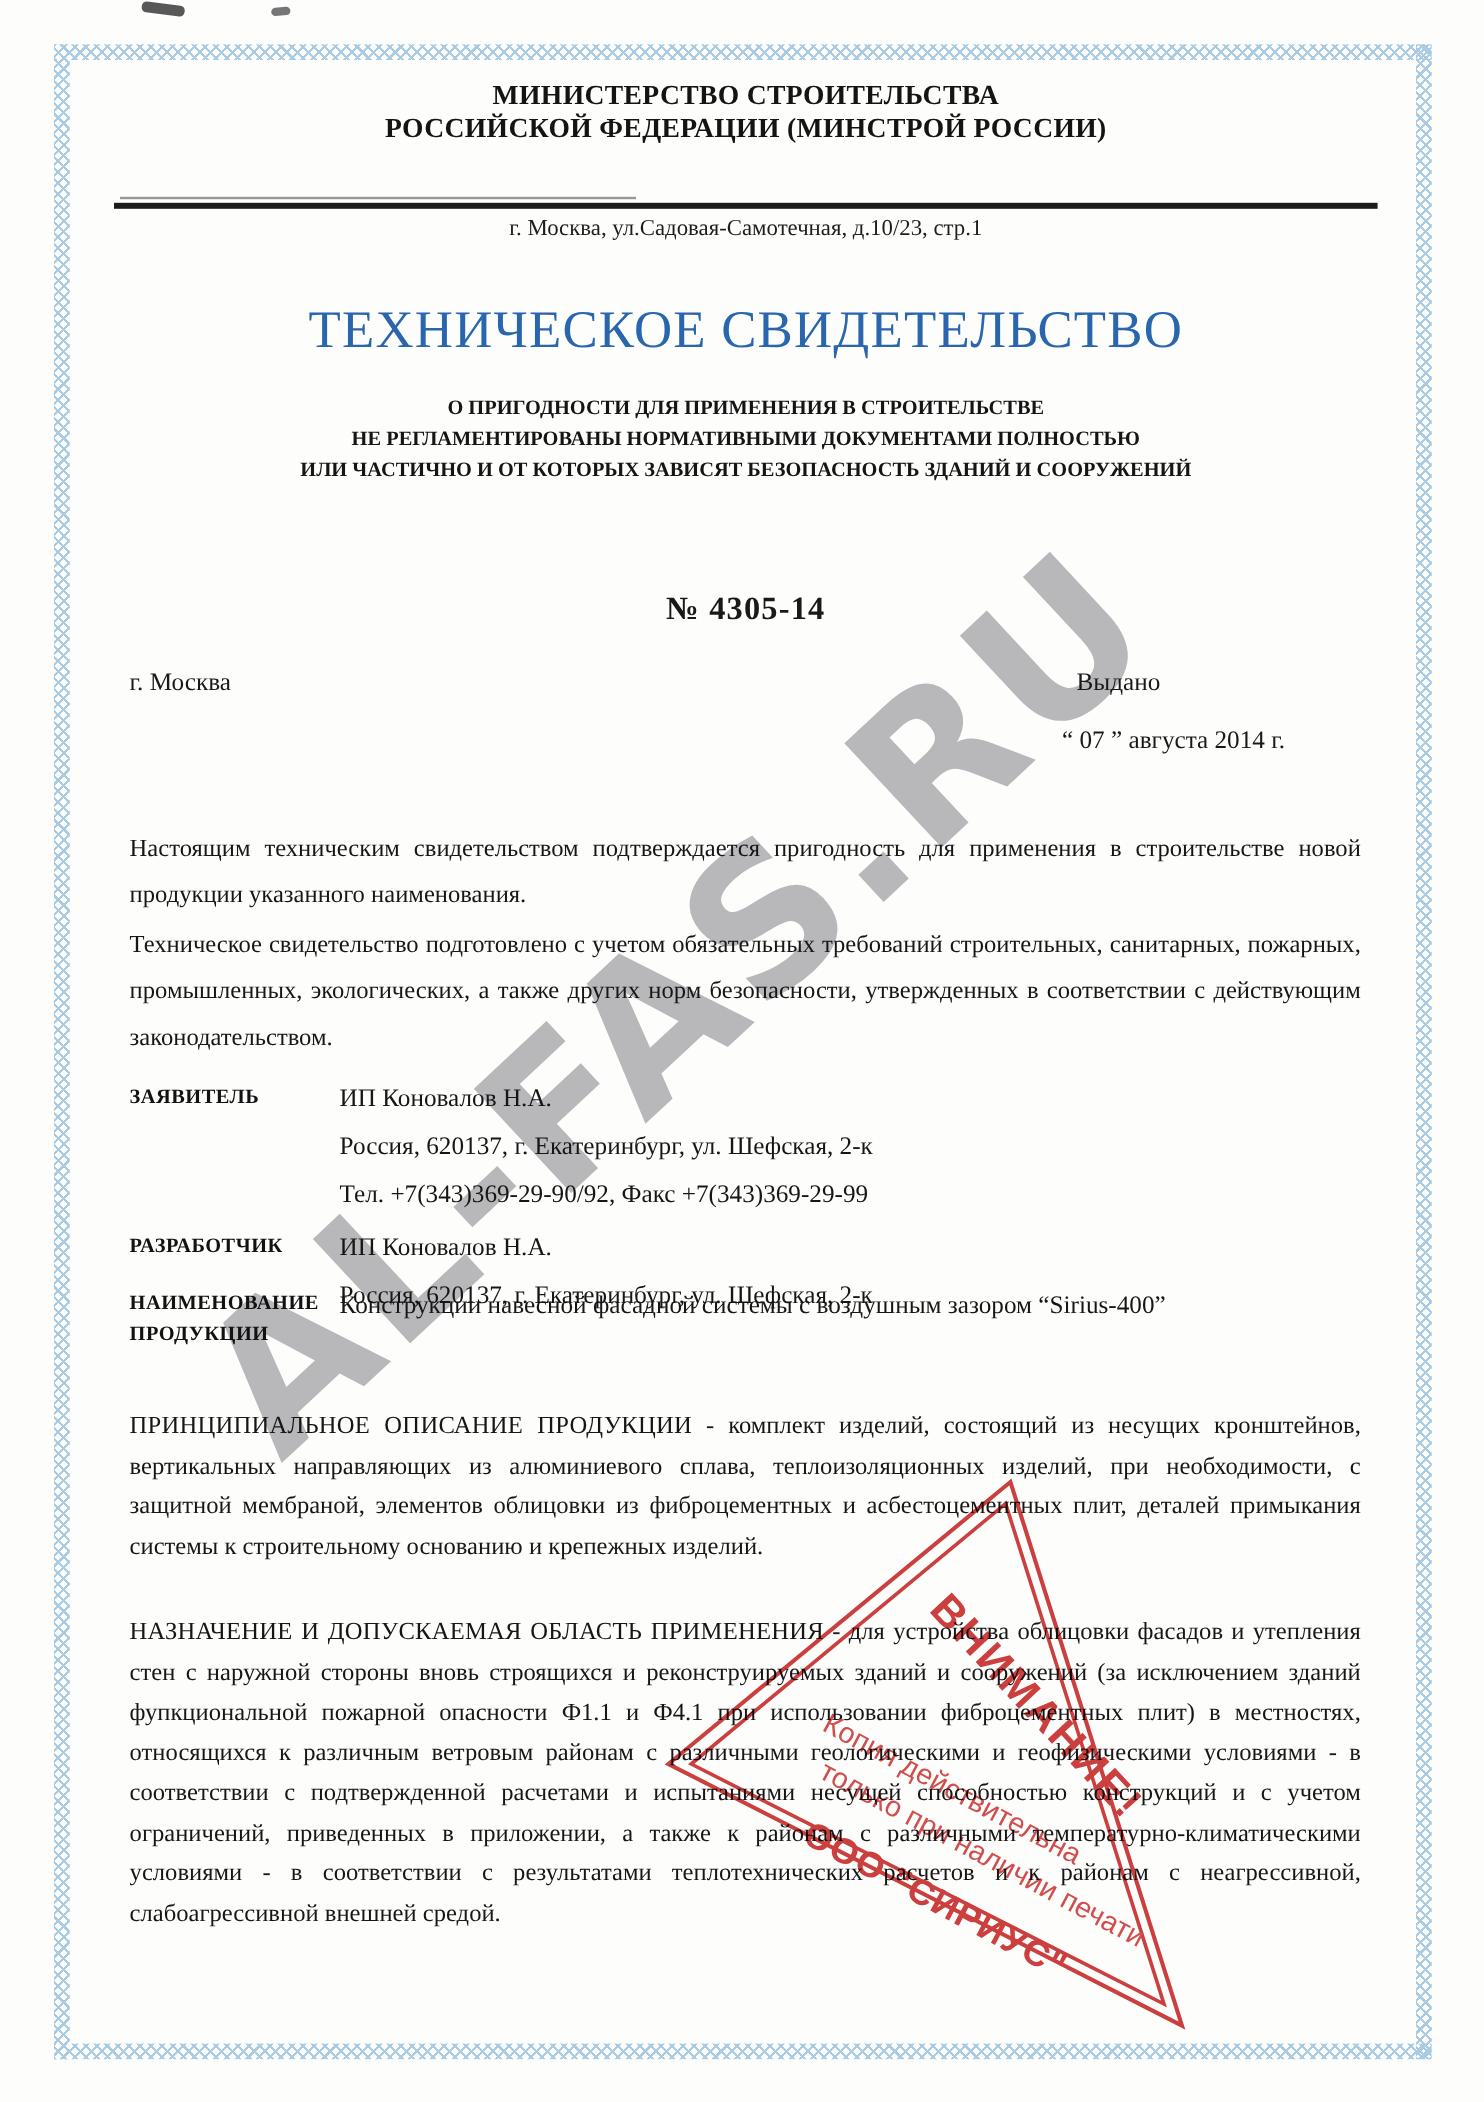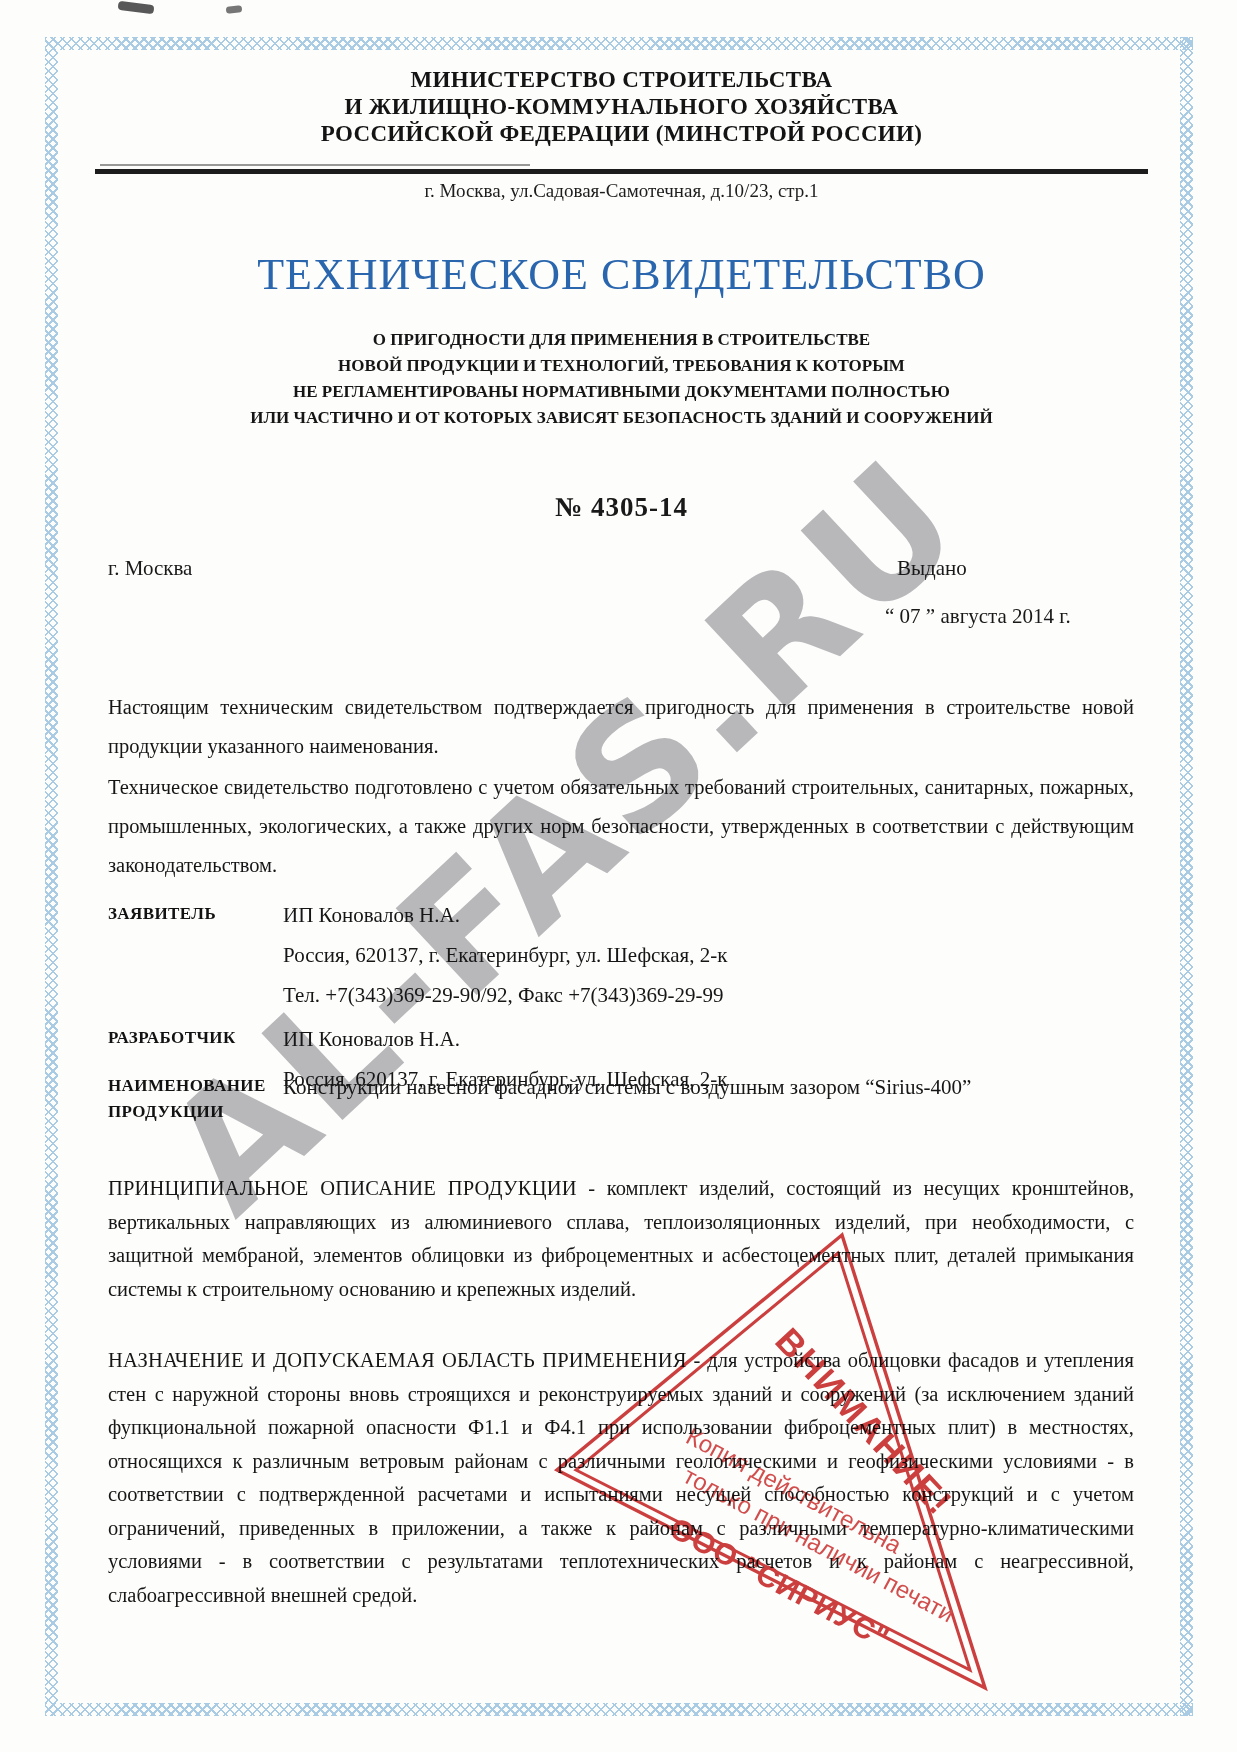--- a/index.html
+++ b/index.html
@@ -74,31 +74,29 @@
 
   <div class="speck" style="left:118px;top:3px;width:36px;height:9px;transform:rotate(7deg);opacity:.8"></div>
   <div class="speck" style="left:226px;top:6px;width:16px;height:7px;transform:rotate(-5deg);opacity:.65"></div>
 
   <div id="watermark">
     <span>AL-FAS.RU</span>
   </div>
 
   <div class="abs center" id="ministry">
     <div>МИНИСТЕРСТВО СТРОИТЕЛЬСТВА</div>
-    <div>И ЖИЛИЩНО-КОММУНАЛЬНОГО ХОЗЯЙСТВА</div>
     <div>РОССИЙСКОЙ ФЕДЕРАЦИИ (МИНСТРОЙ РОССИИ)</div>
   </div>
   <div class="abs" id="header-rule-ghost"></div>
   <div class="abs" id="header-rule"></div>
   <div class="abs center" id="address">г. Москва,  ул.Садовая-Самотечная,  д.10/23, стр.1</div>
 
   <div class="abs center" id="doc-title">ТЕХНИЧЕСКОЕ СВИДЕТЕЛЬСТВО</div>
   <div class="abs center" id="subtitle">
     <div>О ПРИГОДНОСТИ ДЛЯ ПРИМЕНЕНИЯ  В СТРОИТЕЛЬСТВЕ</div>
-    <div>НОВОЙ ПРОДУКЦИИ  И ТЕХНОЛОГИЙ, ТРЕБОВАНИЯ К КОТОРЫМ</div>
     <div>НЕ РЕГЛАМЕНТИРОВАНЫ НОРМАТИВНЫМИ ДОКУМЕНТАМИ ПОЛНОСТЬЮ</div>
     <div>ИЛИ ЧАСТИЧНО И ОТ КОТОРЫХ ЗАВИСЯТ БЕЗОПАСНОСТЬ ЗДАНИЙ И СООРУЖЕНИЙ</div>
   </div>
 
   <div class="abs center" id="doc-number">№  4305-14</div>
   <div class="abs" id="city">г. Москва</div>
   <div class="abs" id="issued">Выдано</div>
   <div class="abs" id="issued-date">“ 07 ” августа 2014 г.</div>
 
   <div class="abs para" id="para-intro">Настоящим техническим свидетельством подтверждается пригодность для применения в строительстве новой продукции указанного наименования.</div>

